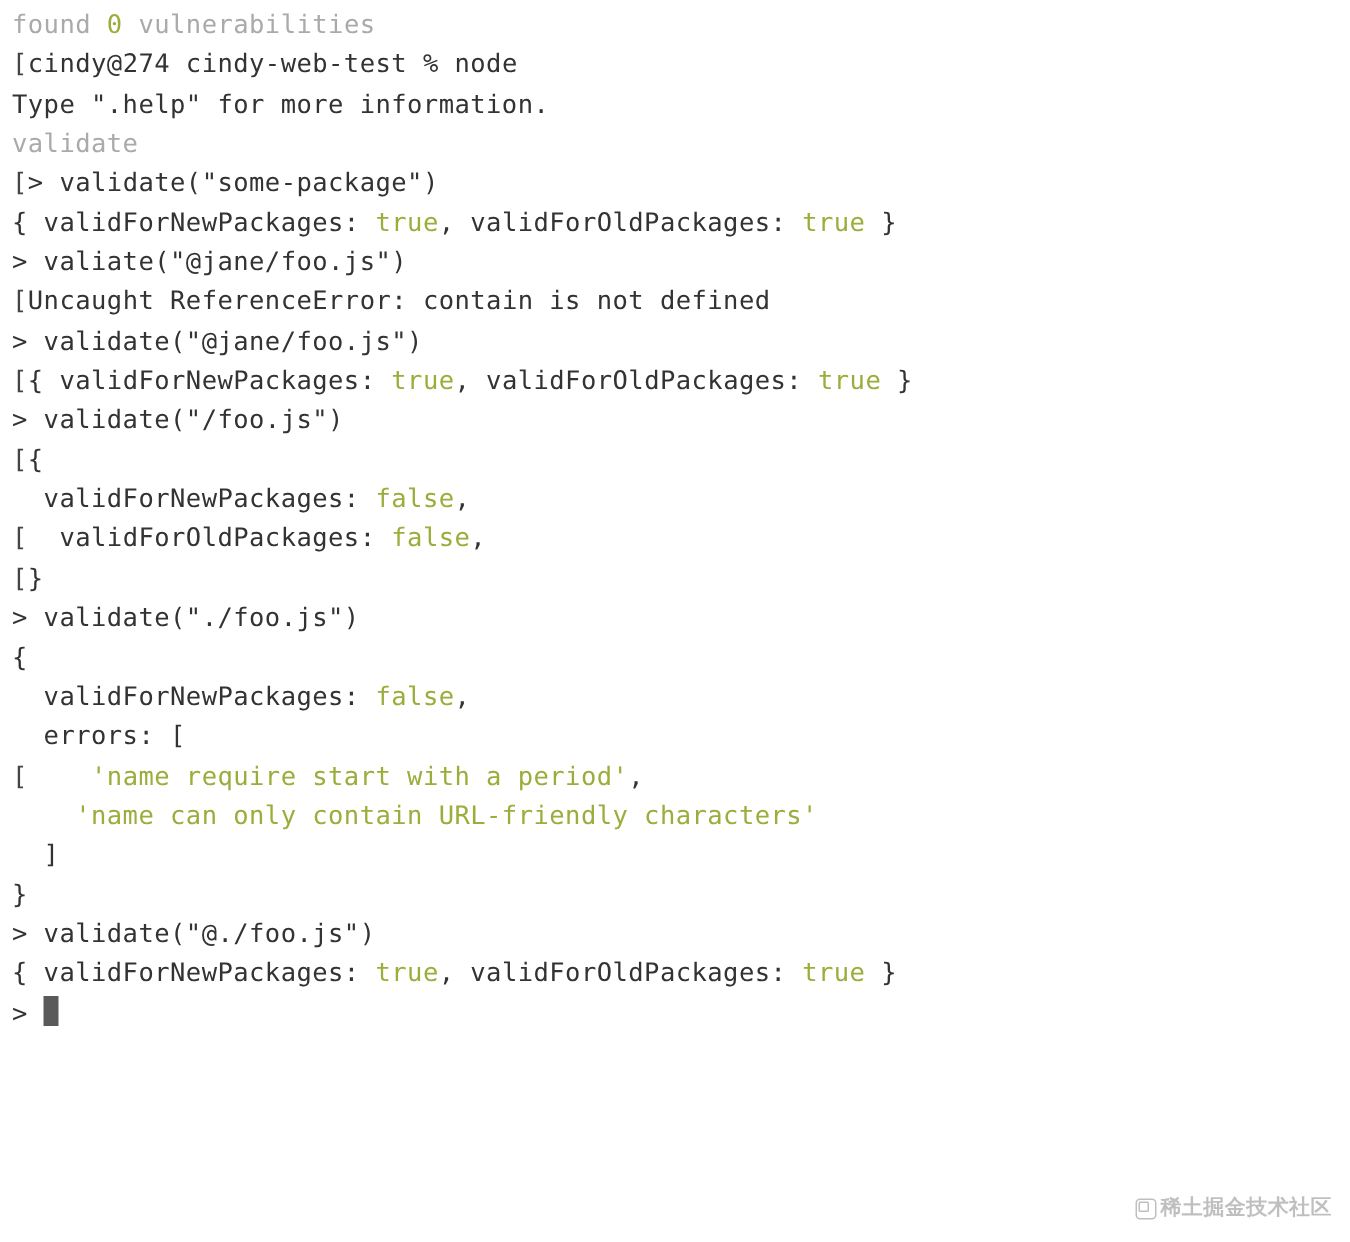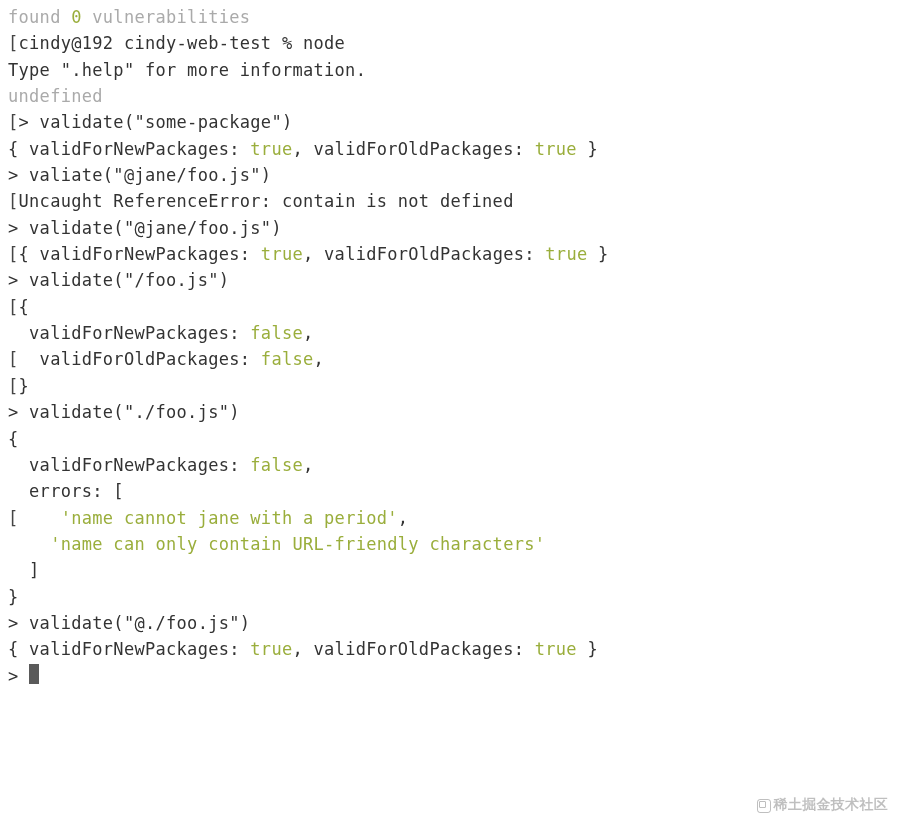--- a/index.html
+++ b/index.html
@@ -68,39 +68,39 @@
       border-radius: 1px;
       top: 1px;
       left: 1px;
     }
   </style>
 </head>
 <body>
 
 <div>
 <div class="line"><span class="faded">found </span><span class="green">0</span><span class="faded"> vulnerabilities</span></div>
-<div class="line"><span class="bracket">[</span><span>cindy@192 cindy-web-test % node</span></div>
+<div class="line"><span class="bracket">[</span><span>cindy@274 cindy-web-test % node</span></div>
 <div class="line">Type ".help" for more information.</div>
-<div class="line faded">undefined</div>
+<div class="line faded">validate</div>
 <div class="line"><span class="bracket">[</span><span>&gt; validate("some-package")</span></div>
 <div class="line"><span>{ validForNewPackages: </span><span class="green">true</span><span>, validForOldPackages: </span><span class="green">true</span><span> }</span></div>
 <div class="line">&gt; valiate("@jane/foo.js")</div>
 <div class="line"><span class="bracket">[</span><span>Uncaught ReferenceError: contain is not defined</span></div>
 <div class="line">&gt; validate("@jane/foo.js")</div>
 <div class="line"><span class="bracket">[</span><span>{ validForNewPackages: </span><span class="green">true</span><span>, validForOldPackages: </span><span class="green">true</span><span> }</span></div>
 <div class="line">&gt; validate("/foo.js")</div>
 <div class="line"><span class="bracket">[</span><span>{</span></div>
 <div class="line"><span>  validForNewPackages: </span><span class="green">false</span><span>,</span></div>
 <div class="line"><span class="bracket">[</span><span>  validForOldPackages: </span><span class="green">false</span><span>,</span></div>
 <div class="line"><span class="bracket">[</span><span>}</span></div>
 <div class="line">&gt; validate("./foo.js")</div>
 <div class="line">{</div>
 <div class="line"><span>  validForNewPackages: </span><span class="green">false</span><span>,</span></div>
 <div class="line">  errors: [</div>
-<div class="line"><span class="bracket">[</span><span>    </span><span class="green">'name cannot jane with a period'</span><span>,</span></div>
+<div class="line"><span class="bracket">[</span><span>    </span><span class="green">'name require start with a period'</span><span>,</span></div>
 <div class="line"><span>    </span><span class="green">'name can only contain URL-friendly characters'</span></div>
 <div class="line">  ]</div>
 <div class="line">}</div>
 <div class="line">&gt; validate("@./foo.js")</div>
 <div class="line"><span>{ validForNewPackages: </span><span class="green">true</span><span>, validForOldPackages: </span><span class="green">true</span><span> }</span></div>
 <div class="line"><span>&gt; </span><span class="cursor"></span></div>
 </div>
 
 <div class="watermark"><span class="watermark-icon"></span><span>稀土掘金技术社区</span></div>
 

